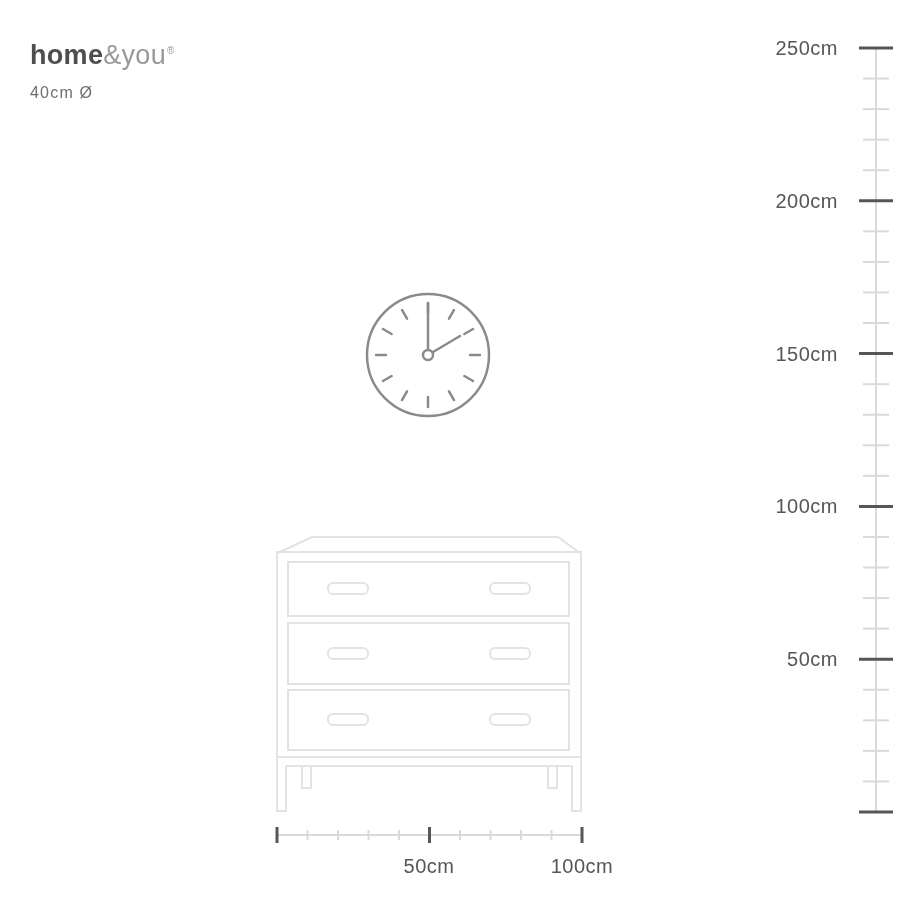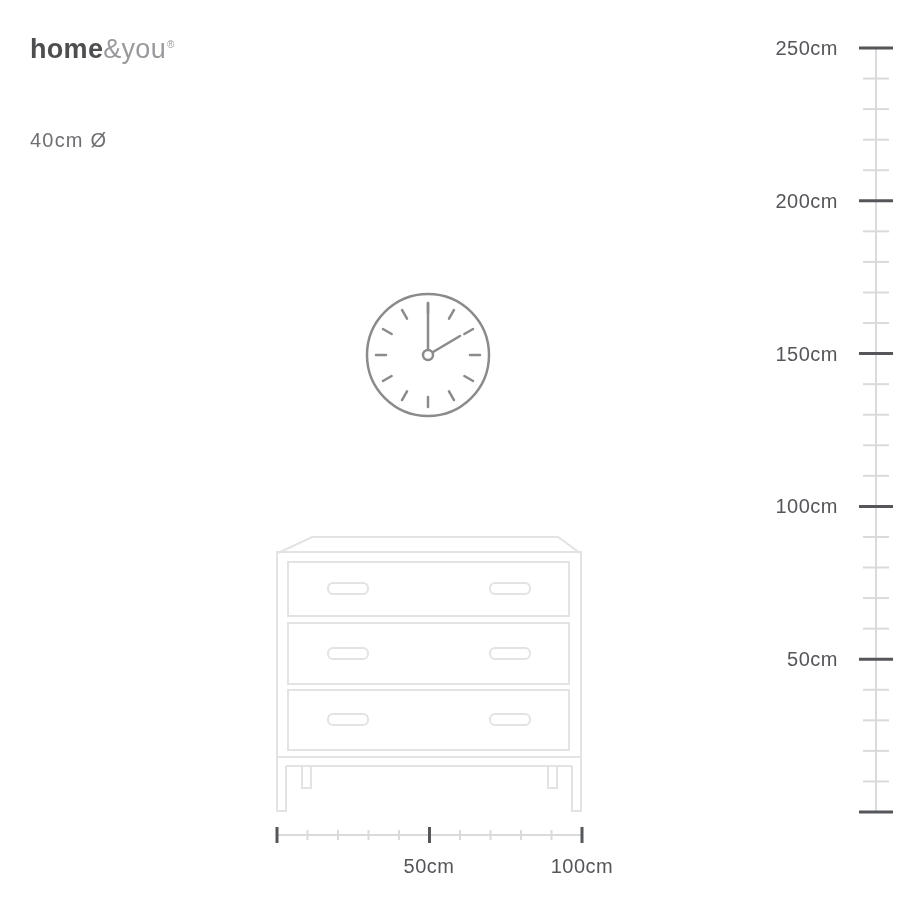--- a/index.html
+++ b/index.html
@@ -1,23 +1,23 @@
 <!DOCTYPE html>
 <html style="--ink-dark: #55565A; --ink-medium: #6E6F72; --logo-dark: #4D4E50; --logo-light: #97999C; --ruler-light: #D9DADC; --clock-stroke: #8A8B8D; --furniture-stroke: #E3E3E4; --background: #FFFFFF;"><head>
 <meta charset="utf-8">
 <style>
   html,body{margin:0;padding:0;background:var(--background,#fff);}
   .stage{position:relative;width:920px;height:920px;overflow:hidden;background:var(--background,#fff);
          font-family:"Liberation Sans",sans-serif;}
-  .logo{position:absolute;left:30px;top:36px;font-size:27px;line-height:1;letter-spacing:.3px;}
+  .logo{position:absolute;left:30px;top:42px;font-size:27px;line-height:1;letter-spacing:.3px;}
   .logo-bold{font-weight:700;color:var(--logo-dark,#4d4e50);}
   .logo-light{font-weight:400;color:var(--logo-light,#97999c);}
   .logo-reg{font-size:10px;color:var(--logo-light,#97999c);vertical-align:super;margin-left:1px;}
-  .dim-label{position:absolute;left:30px;top:84px;font-size:20px;letter-spacing:1.2px;
-             color:var(--ink-medium,#6e6f72);margin-top:45px;}
+  .dim-label{position:absolute;left:30px;top:84px;font-size:16px;letter-spacing:1.2px;
+             color:var(--ink-medium,#6e6f72);}
   .scene{position:absolute;left:0;top:0;}
   .ruler-label{font-family:"Liberation Sans",sans-serif;font-size:20px;letter-spacing:.5px;
                fill:var(--ink-dark,#55565a);}
   .tick-major{stroke:var(--ink-dark,#55565a);stroke-width:3;}
   .tick-minor{stroke:var(--ruler-light,#d9dadc);stroke-width:2;}
   .ruler-line{stroke:var(--ruler-light,#d9dadc);stroke-width:2;}
   .clock-stroke{stroke:var(--clock-stroke,#8a8b8d);stroke-width:2.5;fill:#fff;}
   .clock-line{stroke:var(--clock-stroke,#8a8b8d);stroke-width:2.5;stroke-linecap:round;}
   .clock-tick{stroke:var(--clock-stroke,#8a8b8d);stroke-width:2.5;stroke-linecap:round;}
   .clock-pin{stroke:var(--clock-stroke,#8a8b8d);stroke-width:2.5;fill:#fff;}

